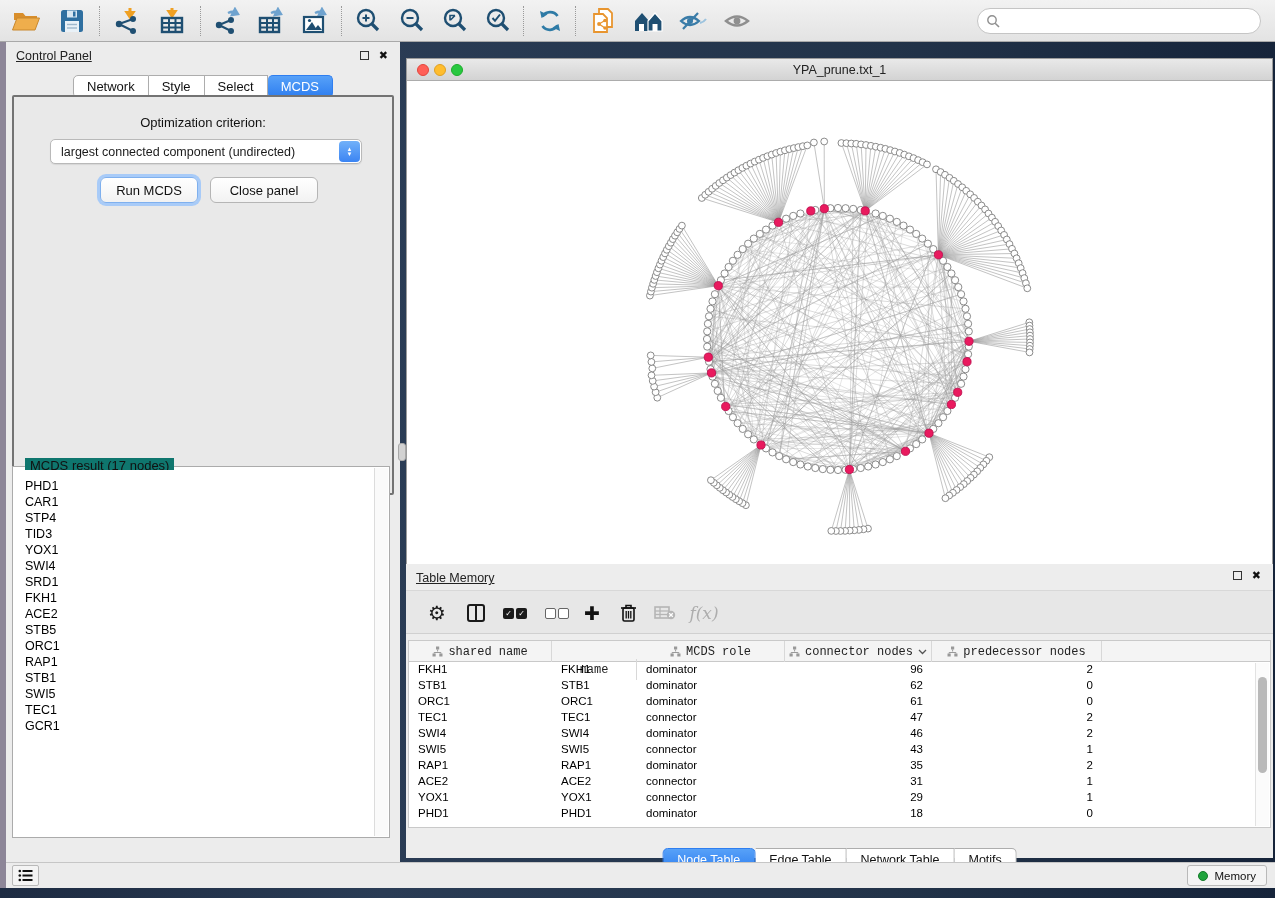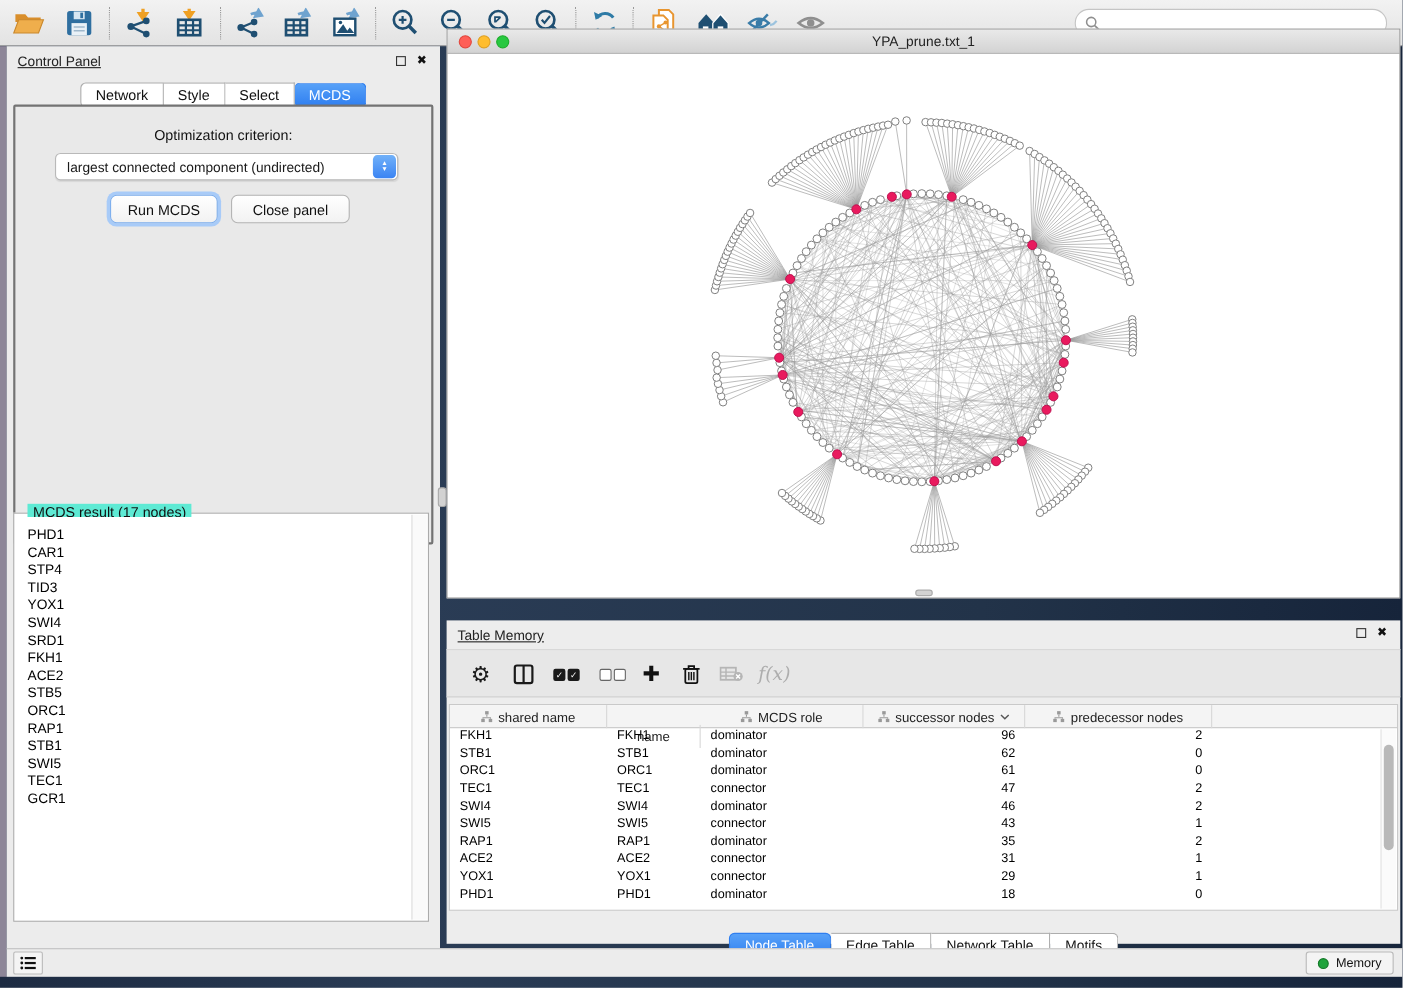--- a/index.html
+++ b/index.html
@@ -44,32 +44,32 @@
   .sel-stepper { position:absolute; right:1px; top:1px; width:21px; height:21px; border-radius:4px;
     background:linear-gradient(#71B1F9,#3B84F3); display:flex; flex-direction:column;
     align-items:center; justify-content:center; }
   .sel-stepper span { color:#fff; font-size:6px; line-height:5px; }
   .mac-btn { position:absolute; height:26px; background:linear-gradient(#FFFFFF,#F2F2F2);
     border:1px solid #B5B5B5; border-radius:6px; font-size:13px; color:#111;
     display:flex; align-items:center; justify-content:center; }
   .focus-ring { box-shadow:0 0 0 3px #A8CBF8; border-color:#7FB0EE; }
   .fieldset { position:absolute; left:6px; top:424px; width:378px; height:372px;
     border:1px solid #ABABAB; background:#fff; }
-  .fieldset-legend { position:absolute; left:12px; top:-9px; background:#5eead4;
+  .fieldset-legend { position:absolute; left:12px; top:-9px; background:#0f766e;
     padding:0 5px; font-size:13px; color:#111; }
   .mcds-list { position:absolute; left:1px; top:3px; right:16px; bottom:1px; overflow:hidden;
     padding:8px 0 0 11px; background:#fff; }
   .mcds-list div { font-size:12.5px; line-height:16px; color:#000; }
   .scroll-track { position:absolute; right:1px; top:1px; bottom:1px; width:14px;
     background:#FAFAFA; border-left:1px solid #DCDCDC; }
   
   .vsplit-handle { left:398px; top:443px; width:8px; height:18px; background:#D2D2D2;
     border:1px solid #A8A8A8; border-radius:3px; }
   
-  .net-panel { left:406px; top:26px; width:867px; height:518px; background:#e5e5e5;
+  .net-panel { left:406px; top:58px; width:867px; height:518px; background:#a3a3a3;
     border:1px solid #9B9B9B; }
   .net-titlebar { position:absolute; left:0; top:0; right:0; height:22px;
     background:linear-gradient(#E9E9E9,#D3D3D3); border-bottom:1px solid #ACACAC; }
   .tl { position:absolute; top:5px; width:12px; height:12px; border-radius:50%; }
   .net-title { position:absolute; width:100%; text-align:center; top:4px; font-size:12.5px; color:#222;}
   .net-canvas { position:absolute; left:0; top:22px; width:865px; height:494px; background:#fff;}
   .hsplit-handle { position:absolute; left:50%; bottom:1px; transform:translateX(-50%);
     width:16px; height:6px; background:#D2D2D2; border:1px solid #ABABAB; border-radius:3px;}
   
   .table-panel { left:406px; top:564px; width:867px; height:294px; background:#EDEDED; }
@@ -77,21 +77,21 @@
     background:#E7E7E7; border-top:1px solid #D8D8D8; border-bottom:1px solid #D0D0D0; }
   .tpi { position:absolute; top:0; height:44px; display:flex; align-items:center; justify-content:center; }
   .cb { width:11px; height:11px; border-radius:2px; display:inline-flex; align-items:center; justify-content:center; }
   .cb.on { background:#1A1A1A; color:#fff; font-size:8px; }
   .cb.off { background:#fff; border:1.5px solid #666; }
   .tbl-wrap { position:absolute; left:2px; top:76px; width:863px; height:188px;
     background:#fff; border:1px solid #C9C9C9; overflow:hidden; }
   .tbl-hdr { position:absolute; left:0; top:0; right:0; height:21px; background:#F4F4F4;
     border-bottom:1px solid #C9C9C9; display:flex; }
   .th { height:21px; border-right:1px solid #D8D8D8; display:flex; align-items:center;
-    justify-content:center; gap:5px; font-size:12px; color:#222; position:relative; }
+    justify-content:center; gap:5px; font-size:12px; color:#222; position:relative;font-family:Liberation Mono, monospace; }
   .tbl-body { position:absolute; left:0; top:21px; right:0; bottom:0; }
   .tr { display:flex; height:16px; }
   .td { font-size:11.5px; color:#000; padding:1px 9px 0 9px; white-space:nowrap; overflow:hidden;}
   .td.num { text-align:right; }
   .tbl-scroll { position:absolute; right:1px; top:22px; bottom:1px; width:14px;
     background:#FBFBFB; border-left:1px solid #E2E2E2; }
   .tbl-thumb { position:absolute; left:2px; top:14px; width:9px; height:96px;
     background:#B9B9B9; border-radius:5px; }
   .tp-tabs { position:absolute; top:284px; left:50%; transform:translateX(-50%); }
   .tp-tabs .seg { font-size:12.5px; padding:4px 14px; }
@@ -1171,21 +1171,21 @@
           </svg>
           <span>MCDS role</span>
         </div>
         <div class="th" style="width: 147px;">
           <svg width="11" height="11" viewBox="0 0 11 11">
             <rect x="4" y="0.5" width="3.2" height="3" fill="#999"></rect>
             <rect x="0.5" y="7.5" width="3.2" height="3" fill="#999"></rect>
             <rect x="7.3" y="7.5" width="3.2" height="3" fill="#999"></rect>
             <path d="M5.6 3.5 v2 M2.1 7.5 v-1 h6.8 v1" stroke="#999" fill="none" stroke-width="1"></path>
           </svg>
-          <span>successor nodes</span>
+          <span>connector nodes</span>
           <svg width="9" height="6" viewBox="0 0 9 6">
             <polyline points="1,1 4.5,4.5 8,1" fill="none" stroke="#555" stroke-width="1.3"></polyline>
           </svg>
         </div>
         <div class="th" style="width: 170px;">
           <svg width="11" height="11" viewBox="0 0 11 11">
             <rect x="4" y="0.5" width="3.2" height="3" fill="#999"></rect>
             <rect x="0.5" y="7.5" width="3.2" height="3" fill="#999"></rect>
             <rect x="7.3" y="7.5" width="3.2" height="3" fill="#999"></rect>
             <path d="M5.6 3.5 v2 M2.1 7.5 v-1 h6.8 v1" stroke="#999" fill="none" stroke-width="1"></path>

